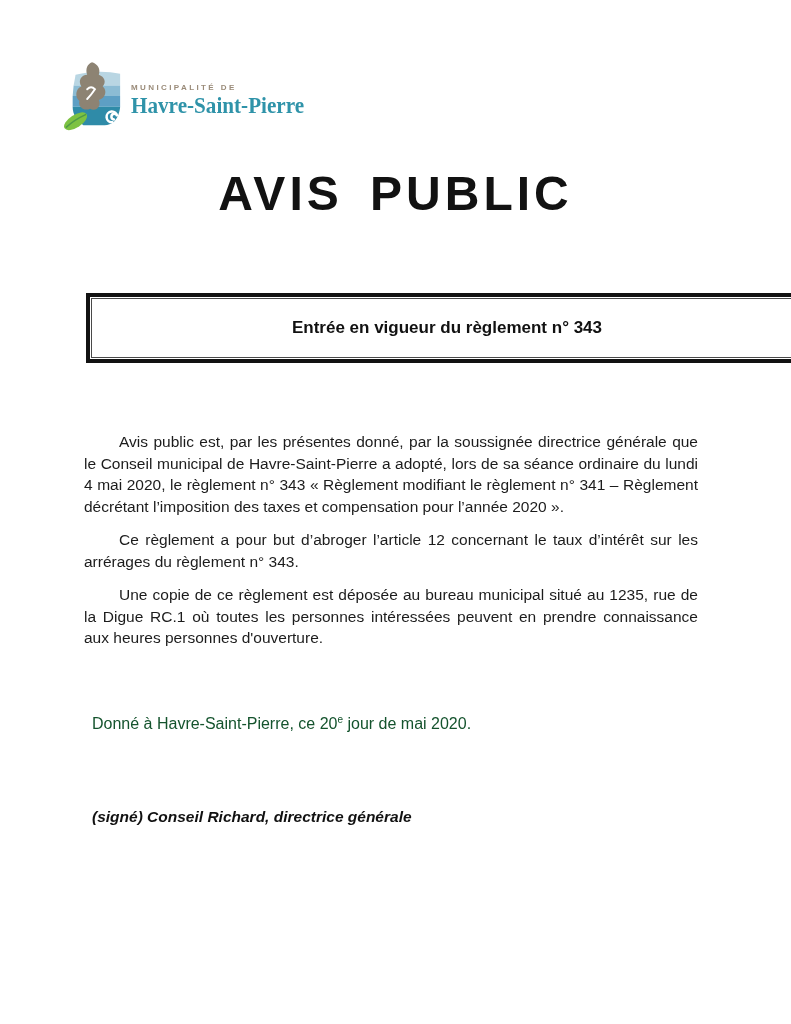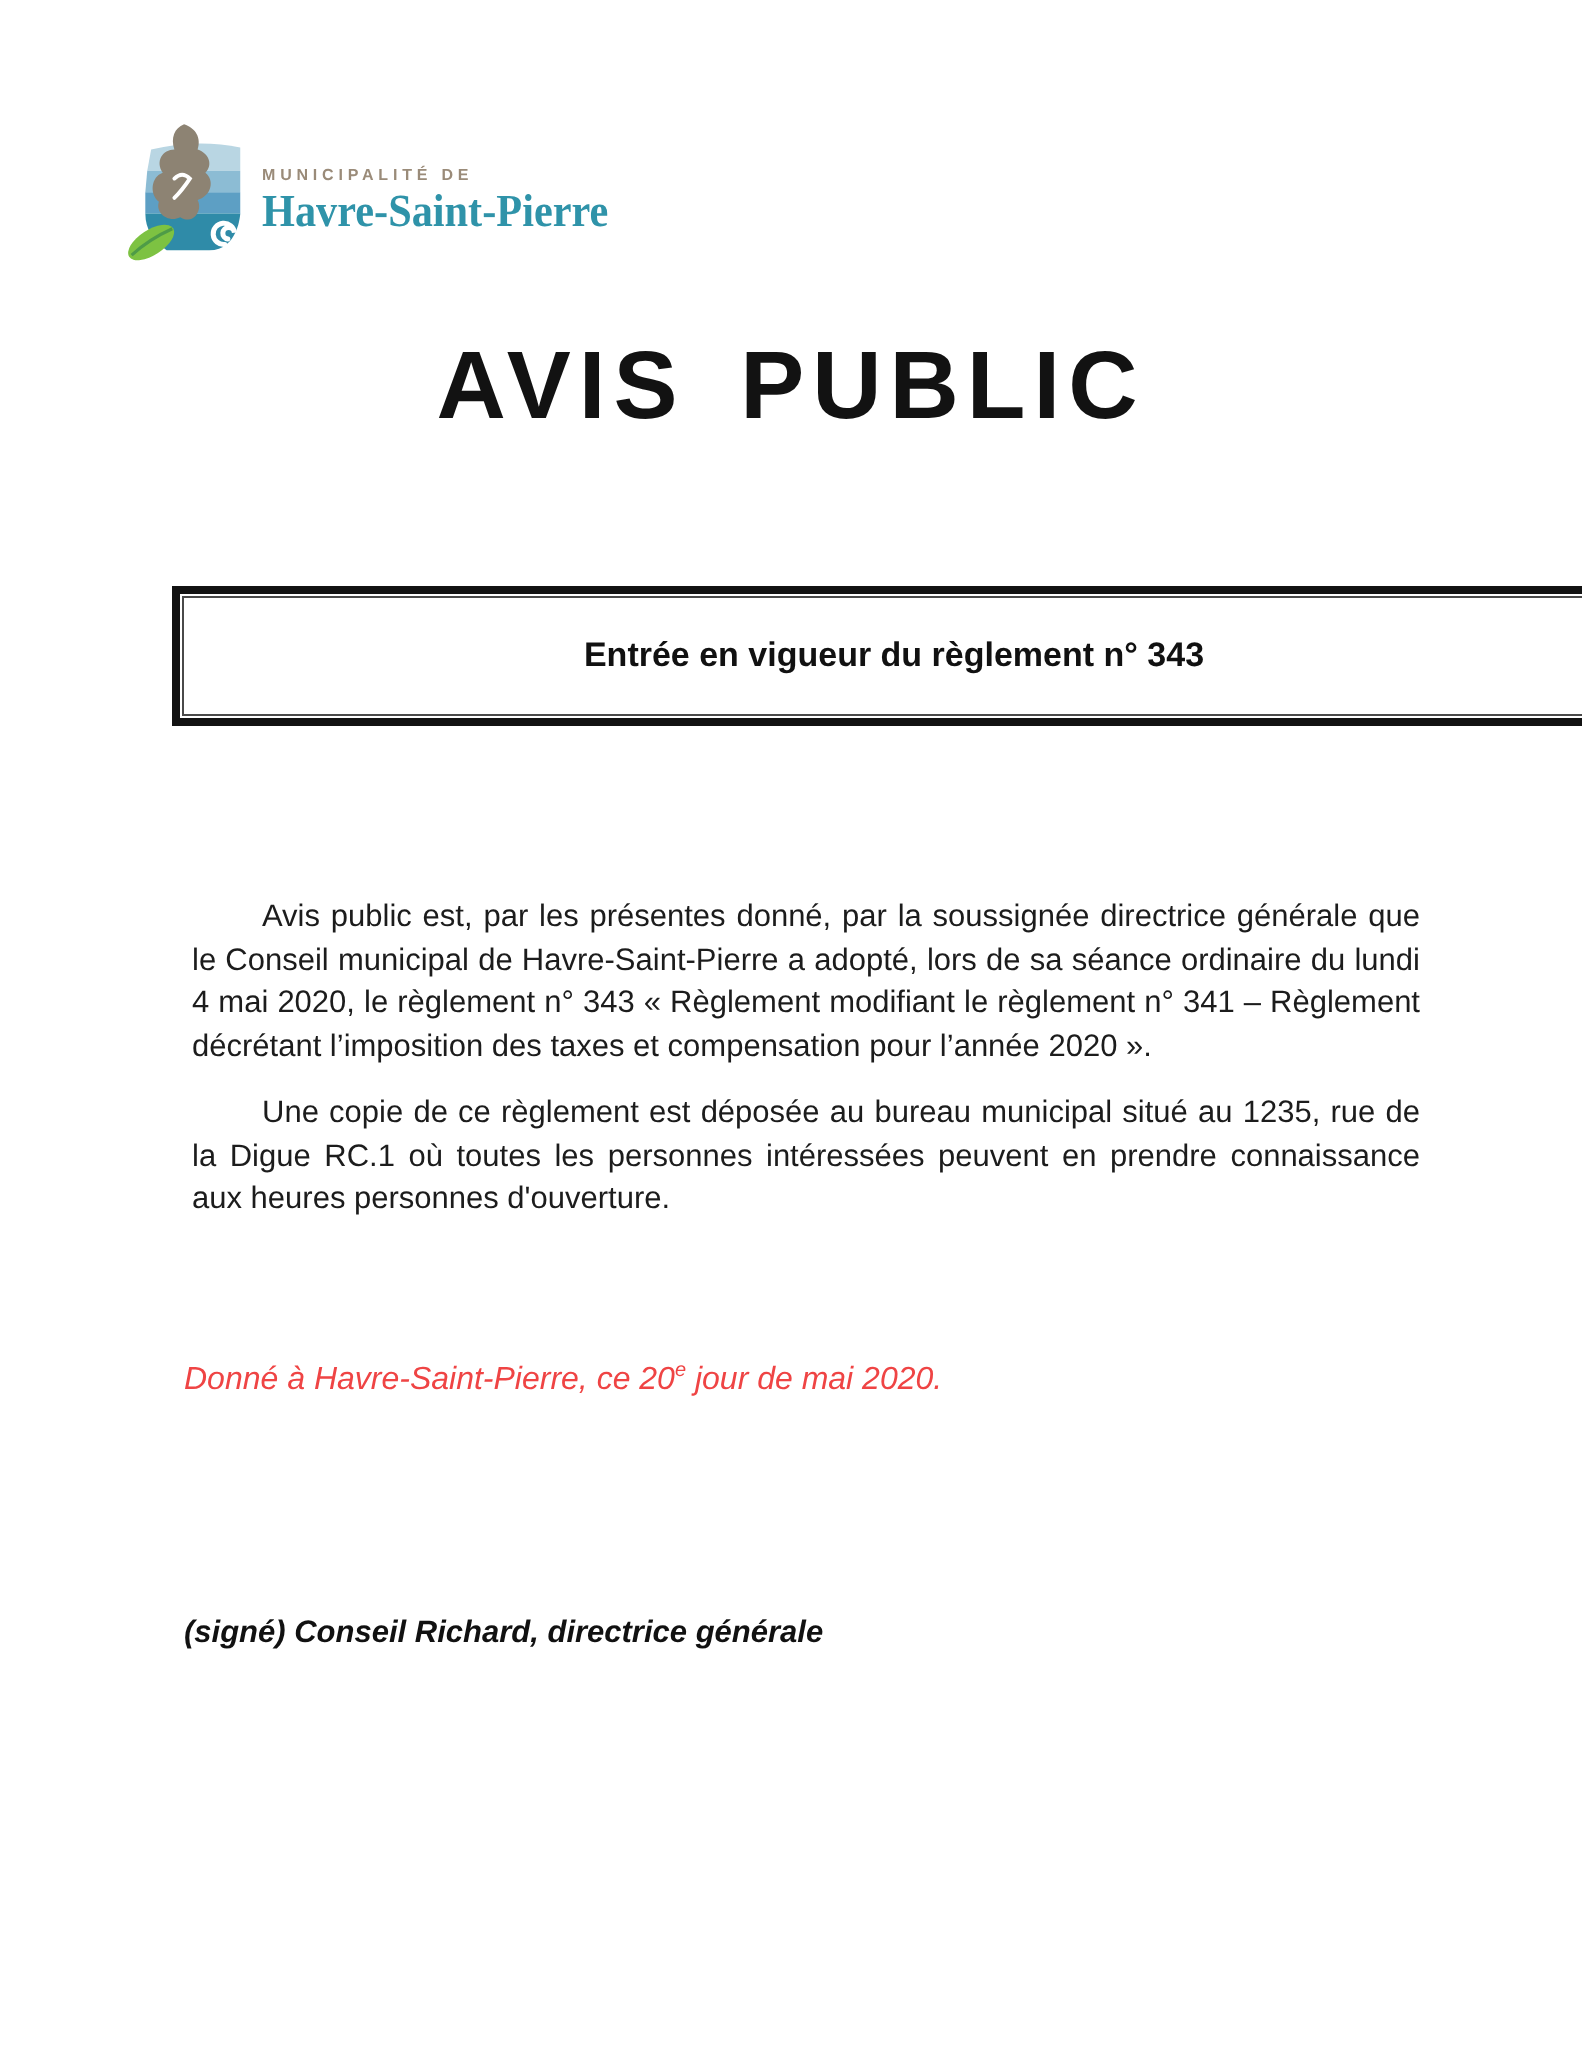--- a/index.html
+++ b/index.html
@@ -81,40 +81,38 @@
   .notice-box-label {
     font-size: 17px;
     font-weight: bold;
     color: #111111;
   }
 
   
   .content {
     position: absolute;
     top: 431px;
-    left: 96px;
+    left: 84px;
     width: 614px;
-    margin-top: 17px;
   }
   .content p {
     font-size: 15.5px;
     line-height: 21.5px;
     text-align: justify;
     text-indent: 35px;
     margin-bottom: 12px;
     color: #1c1c1c;
   }
 
   .dateline {
     position: absolute;
-    top: 680px;
+    top: 714px;
     left: 92px;
     font-size: 16px;
-    color: #ef4444;
-    font-style: italic;
+    color: #14532d;
   }
   .dateline sup { font-size: 10px; }
 
   .signature {
     position: absolute;
     top: 808px;
     left: 92px;
     font-size: 15.5px;
     font-weight: bold;
     font-style: italic;
@@ -154,20 +152,21 @@
   <h1 class="title">AVIS PUBLIC</h1>
 
   <div class="notice-box">
     <div class="notice-box-inner">
       <span class="notice-box-label">Entrée en vigueur du règlement n° 343</span>
     </div>
   </div>
 
   <div class="content">
     <p>Avis public est, par les présentes donné, par la soussignée directrice générale que le Conseil municipal de Havre-Saint-Pierre a adopté, lors de sa séance ordinaire du lundi 4 mai 2020, le règlement n° 343 « Règlement modifiant le règlement n° 341 – Règlement décrétant l’imposition des taxes et compensation pour l’année 2020 ».</p>
+    <p>Ce règlement a pour but d’abroger l’article 12 concernant le taux d’intérêt sur les arrérages du règlement n° 343.</p>
     <p>Une copie de ce règlement est déposée au bureau municipal situé au 1235, rue de la Digue RC.1 où toutes les personnes intéressées peuvent en prendre connaissance aux heures personnes d'ouverture.</p>
   </div>
 
   <p class="dateline"><span>Donné à Havre-Saint-Pierre, ce 20</span><sup>e</sup><span> jour de mai 2020.</span></p>
 
   <p class="signature">(signé) Conseil Richard, directrice générale</p>
 
 </div>
 
 </body></html>

